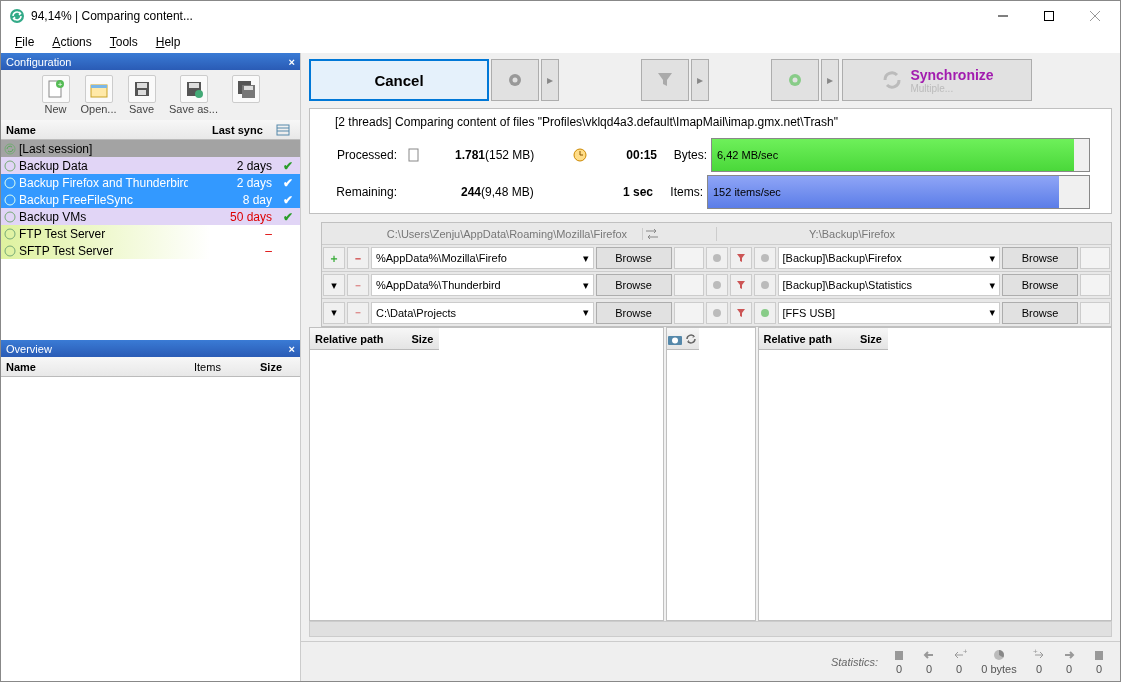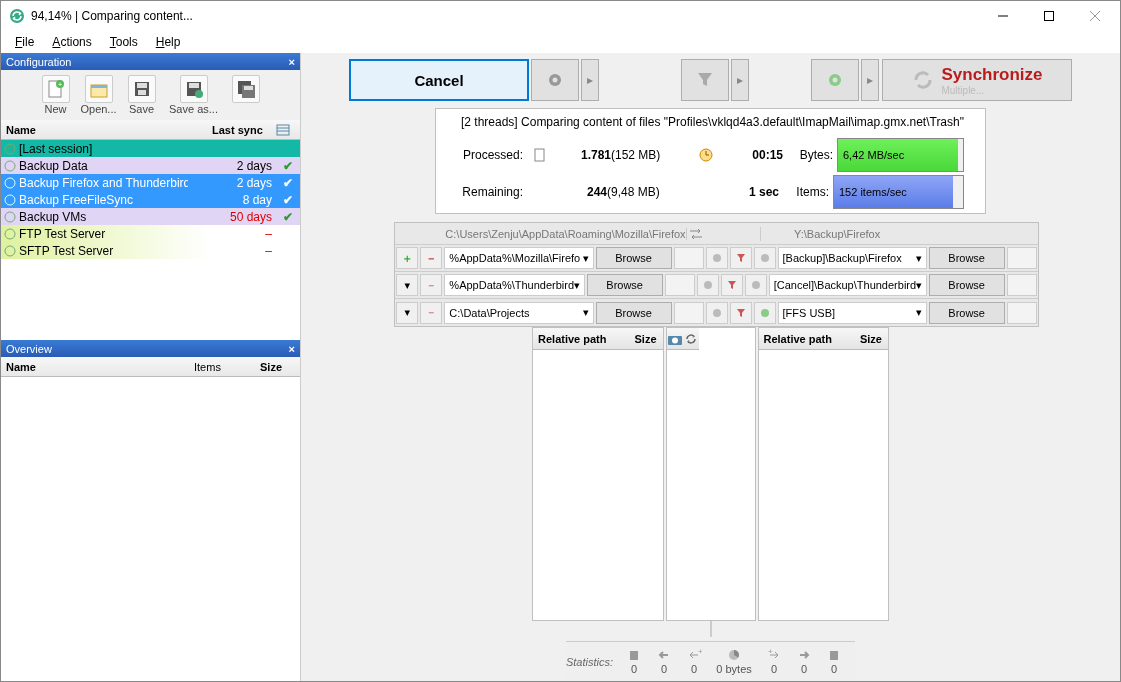--- a/index.html
+++ b/index.html
@@ -23,30 +23,30 @@
 .cfg-head { display: flex; height: 20px; align-items: center; border-bottom: 1px solid #bbb; background: linear-gradient(#f7f7f7,#e8e8e8); font-size:11px;}
 .cfg-head .col-name { flex:1; padding-left:5px; font-weight:bold; }
 .cfg-head .col-sync { width:64px; font-weight:bold; }
 .cfg-head .col-view { width:24px; }
 .cfg-list { flex:1; overflow:auto; }
 .cfg-row { display:flex; align-items:center; height:17px; font-size:12px; }
 .cfg-row .ileft { width:18px; display:flex; justify-content:center;}
 .cfg-row .nm { flex:1; white-space:nowrap; overflow:hidden; }
 .cfg-row .sync { width:52px; text-align:right; padding-right:4px;margin-left:36px; }
 .cfg-row .ck { width:24px; text-align:center; font-weight:bold; }
-.row-last { background:#14b8a6; }
+.row-last { background:#a3a3a3; }
 .row-sel { background:#3399ff; color:#fff; }
 .row-purple { background:#e1d5f6; }
 .row-red .sync { color:#d00; }
 .row-green { background: linear-gradient(to right, #dff29f, #fff 70%); }
 .row-red-dash .sync { color:#d00; }
 .overview-head { display:flex; height:20px; align-items:center; border-bottom:1px solid #bbb; background: linear-gradient(#f7f7f7,#e8e8e8); font-size:11px;}
 .overview-head .onm{ flex:1; padding-left:5px; font-weight:bold; } .overview-head .oit{width:66px;font-weight:normal;} .overview-head .osz{width:40px;font-weight:bold;}
 .overview-body { flex:1; }
-.right-pane { flex:1; display:flex; flex-direction:column; background:#f0f0f0;align-items:center; }
+.right-pane { flex:1; display:flex; flex-direction:column; background:#f0f0f0; }
 .top-controls { height: 44px; display:flex; align-items:center; padding: 4px 8px; gap:2px; margin-top:5px; }
 .big-cancel { width: 180px; height: 42px; border:2px solid #0078d7; background:#e5f1fb; font-size:15px; font-weight:bold; display:flex;align-items:center;justify-content:center; }
 .grey-btn { height:42px; background:#e1e1e1; border:1px solid #adadad; display:flex;align-items:center;justify-content:center; color:#888;}
 .gear-btn{width:48px;} .drop-btn{width:18px;} .filter-btn{width:48px; margin-left:80px;} .green-gear{width:48px; margin-left:60px;} .sync-big{width:140px; margin-left:1px;}
 .status-box { margin: 6px 8px; background:#fff; border:1px solid #c0c0c0; padding: 4px 21px; font-size:12px; }
 .progress-row { display:flex; align-items:center; margin-top:3px; font-size:12px;}
 .progress-row .lbl{ width:72px; text-align:right; padding-right:6px;}
 .progress-row .val1{ width:60px; text-align:right; font-weight:bold;}
 .progress-row .val2{ width:68px;}
 .progress-row .tm{ width:50px; font-weight:bold; text-align:right; margin-left:20px;}
@@ -292,21 +292,21 @@
             <circle cx="11" cy="11" r="6" fill="#8c8"></circle>
             <circle cx="11" cy="11" r="2.5" fill="#e1e1e1"></circle>
           </svg>
         </div>
       <div class="grey-btn drop-btn">▸</div>
       <div class="grey-btn sync-big" style="width:190px;">
         <svg width="24" height="24">
             <path d="M5 12a7 7 0 0 1 12-5M19 12a7 7 0 0 1-12 5" stroke="#bbb" stroke-width="3" fill="none"></path>
           </svg>
         <div style="margin-left:6px;text-align:left;">
-            <div style="font-weight:bold; color:#b91c1c; font-size:17px">Synchronize</div>
+            <div style="font-weight:bold; color:#a21caf; font-size:14px">Synchronize</div>
             <div style="color:#bbb;font-size:10px">Multiple...</div>
           </div>
       </div>
     </div>
 
     <div class="status-box">
       <div style="padding:2px 0 6px 4px;">[2 threads] Comparing content of files "Profiles\vklqd4a3.default\ImapMail\imap.gmx.net\Trash"</div>
       <div class="progress-row">
         <span class="lbl">Processed:</span>
         <svg width="14" height="14" style="margin:0 4px">
@@ -402,21 +402,21 @@
             <svg width="12" height="12">
               <path d="M2 2h8l-3 4v4l-2-1v-3z" fill="#c55"></path>
             </svg>
           </div>
         <div class="mini-btn">
             <svg width="12" height="12">
               <circle cx="6" cy="6" r="4" fill="#bbb"></circle>
             </svg>
           </div>
         <div class="path-combo">
-            <span>[Cancel]\Backup\Thunderbird</span>
+            <span>[Backup]\Backup\Statistics</span>
             <span style="margin-left:auto">▾</span>
           </div>
         <div class="browse-btn">Browse</div>
         <div class="cloud-btn"></div>
       </div>
       <div class="fp-row" style="border-bottom:none;">
         <div class="mini-btn">▾</div>
         <div class="mini-btn" style="color:#c33;">－</div>
         <div class="path-combo">
             <span>C:\Data\Projects</span>

